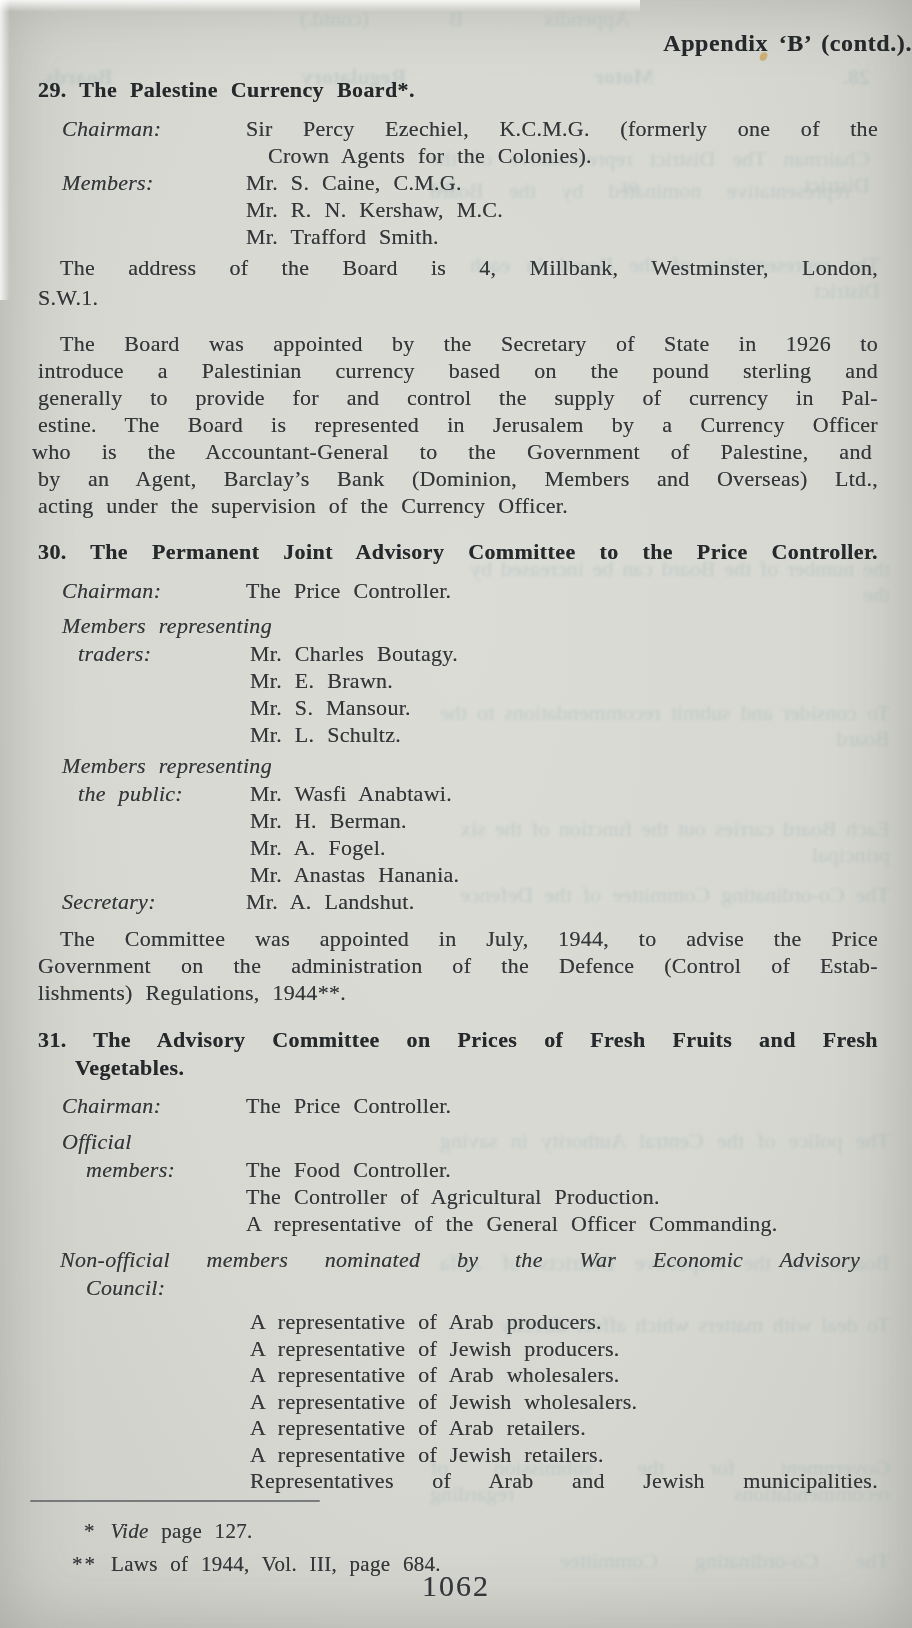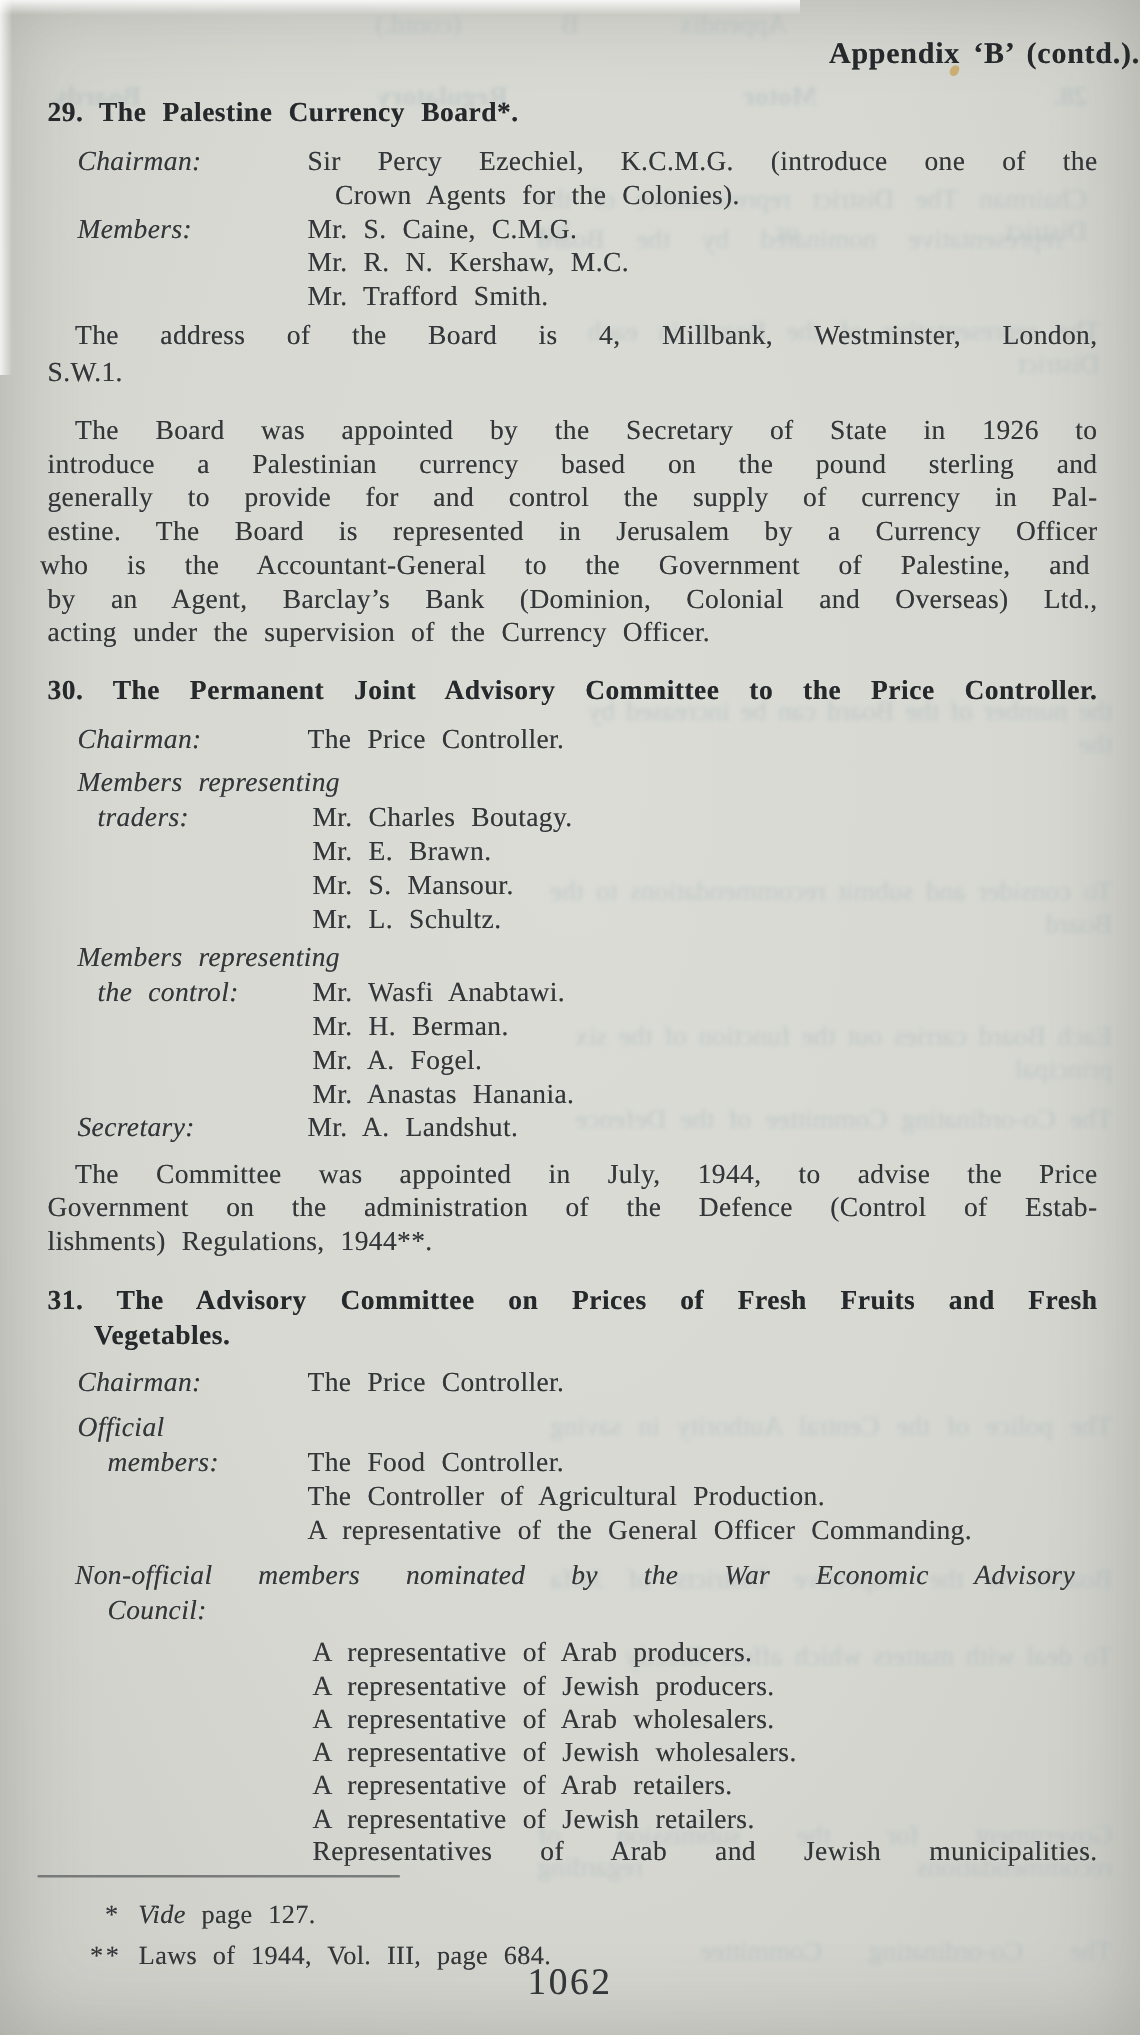--- a/index.html
+++ b/index.html
@@ -88,53 +88,53 @@
 <div class="ghost" style="top:1250px;left:440px;width:450px;">Boards in the respective Districts of Jaffa</div>
 <div class="ghost" style="top:1312px;left:500px;width:390px;">To deal with matters which affect directly</div>
 <div class="ghost" style="top:1455px;left:430px;width:460px;">Government for the submission of recommendations regarding</div>
 <div class="ghost" style="top:1548px;left:560px;width:330px;">The Co-ordinating Committee</div>
 
 <div class="line title">Appendix ‘B’ (contd.).</div>
 
 <div class="line head" style="top:76px;left:38px;">29. The Palestine Currency Board*.</div>
 
 <div class="line it" style="top:115px;left:62px;">Chairman:</div>
-<div class="line just" style="top:115px;left:246px;width:632px;">Sir Percy Ezechiel, K.C.M.G. (introduce one of the</div>
+<div class="line just" style="top:115px;left:246px;width:632px;">Sir Percy Ezechiel, K.C.M.G. (formerly one of the</div>
 <div class="line" style="top:142px;left:268px;">Crown Agents for the Colonies).</div>
 
 <div class="line it" style="top:169px;left:62px;">Members:</div>
 <div class="line" style="top:169px;left:246px;">Mr. S. Caine, C.M.G.</div>
 <div class="line" style="top:196px;left:246px;">Mr. R. N. Kershaw, M.C.</div>
 <div class="line" style="top:223px;left:246px;">Mr. Trafford Smith.</div>
 
 <div class="line just indent" style="top:254px;left:38px;width:840px;">The address of the Board is 4, Millbank, Westminster, London,</div>
 <div class="line" style="top:284px;left:38px;">S.W.1.</div>
 
 <div class="line just indent" style="top:330px;left:38px;width:840px;">The Board was appointed by the Secretary of State in 1926 to</div>
 <div class="line just" style="top:357px;left:38px;width:840px;">introduce a Palestinian currency based on the pound sterling and</div>
 <div class="line just" style="top:384px;left:38px;width:840px;">generally to provide for and control the supply of currency in Pal-</div>
 <div class="line just" style="top:411px;left:38px;width:840px;">estine.  The Board is represented in Jerusalem by a Currency Officer</div>
 <div class="line just" style="top:438px;left:32px;width:840px;">who is the Accountant-General to the Government of Palestine, and</div>
-<div class="line just" style="top:465px;left:38px;width:840px;">by an Agent, Barclay’s Bank (Dominion, Colonial and Overseas) Ltd.,</div>
+<div class="line just" style="top:465px;left:38px;width:840px;">by an Agent, Barclay’s Bank (Dominion, Members and Overseas) Ltd.,</div>
 <div class="line" style="top:492px;left:38px;">acting under the supervision of the Currency Officer.</div>
 
 <div class="line head just" style="top:538px;left:38px;width:840px;">30. The Permanent Joint Advisory Committee to the Price Controller.</div>
 
 <div class="line it" style="top:577px;left:62px;">Chairman:</div>
 <div class="line" style="top:577px;left:246px;">The Price Controller.</div>
 
 <div class="line it" style="top:612px;left:62px;">Members representing</div>
 <div class="line it" style="top:640px;left:78px;">traders:</div>
 <div class="line" style="top:640px;left:250px;">Mr. Charles Boutagy.</div>
 <div class="line" style="top:667px;left:250px;">Mr. E. Brawn.</div>
 <div class="line" style="top:694px;left:250px;">Mr. S. Mansour.</div>
 <div class="line" style="top:721px;left:250px;">Mr. L. Schultz.</div>
 
 <div class="line it" style="top:752px;left:62px;">Members representing</div>
-<div class="line it" style="top:780px;left:78px;">the control:</div>
+<div class="line it" style="top:780px;left:78px;">the public:</div>
 <div class="line" style="top:780px;left:250px;">Mr. Wasfi Anabtawi.</div>
 <div class="line" style="top:807px;left:250px;">Mr. H. Berman.</div>
 <div class="line" style="top:834px;left:250px;">Mr. A. Fogel.</div>
 <div class="line" style="top:861px;left:250px;">Mr. Anastas Hanania.</div>
 
 <div class="line it" style="top:888px;left:62px;">Secretary:</div>
 <div class="line" style="top:888px;left:246px;">Mr. A. Landshut.</div>
 
 <div class="line just indent" style="top:925px;left:38px;width:840px;">The Committee was appointed in July, 1944, to advise the Price</div>
 <div class="line just" style="top:952px;left:38px;width:840px;">Government on the administration of the Defence (Control of Estab-</div>

